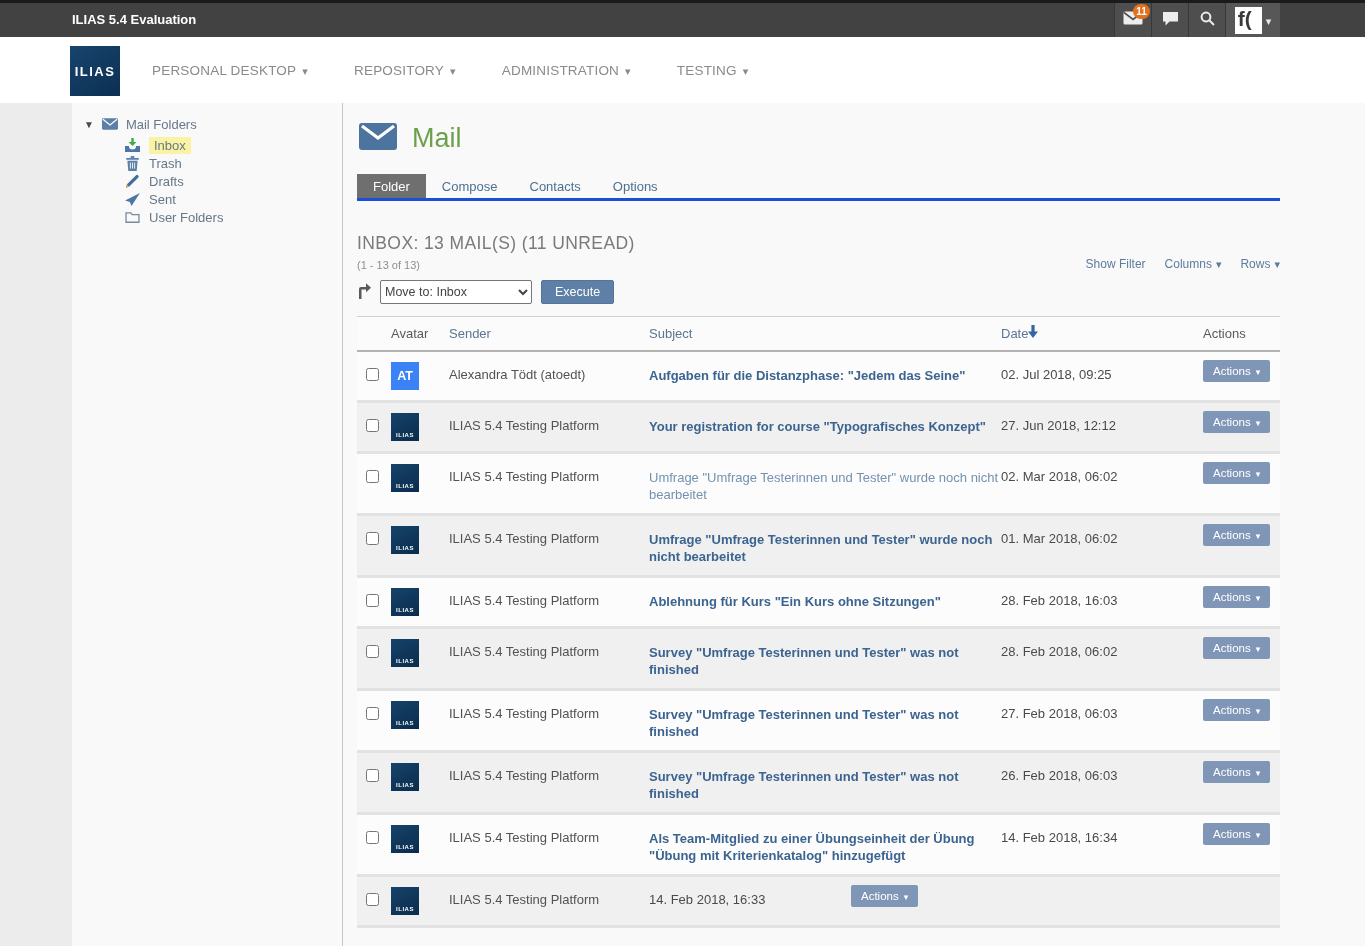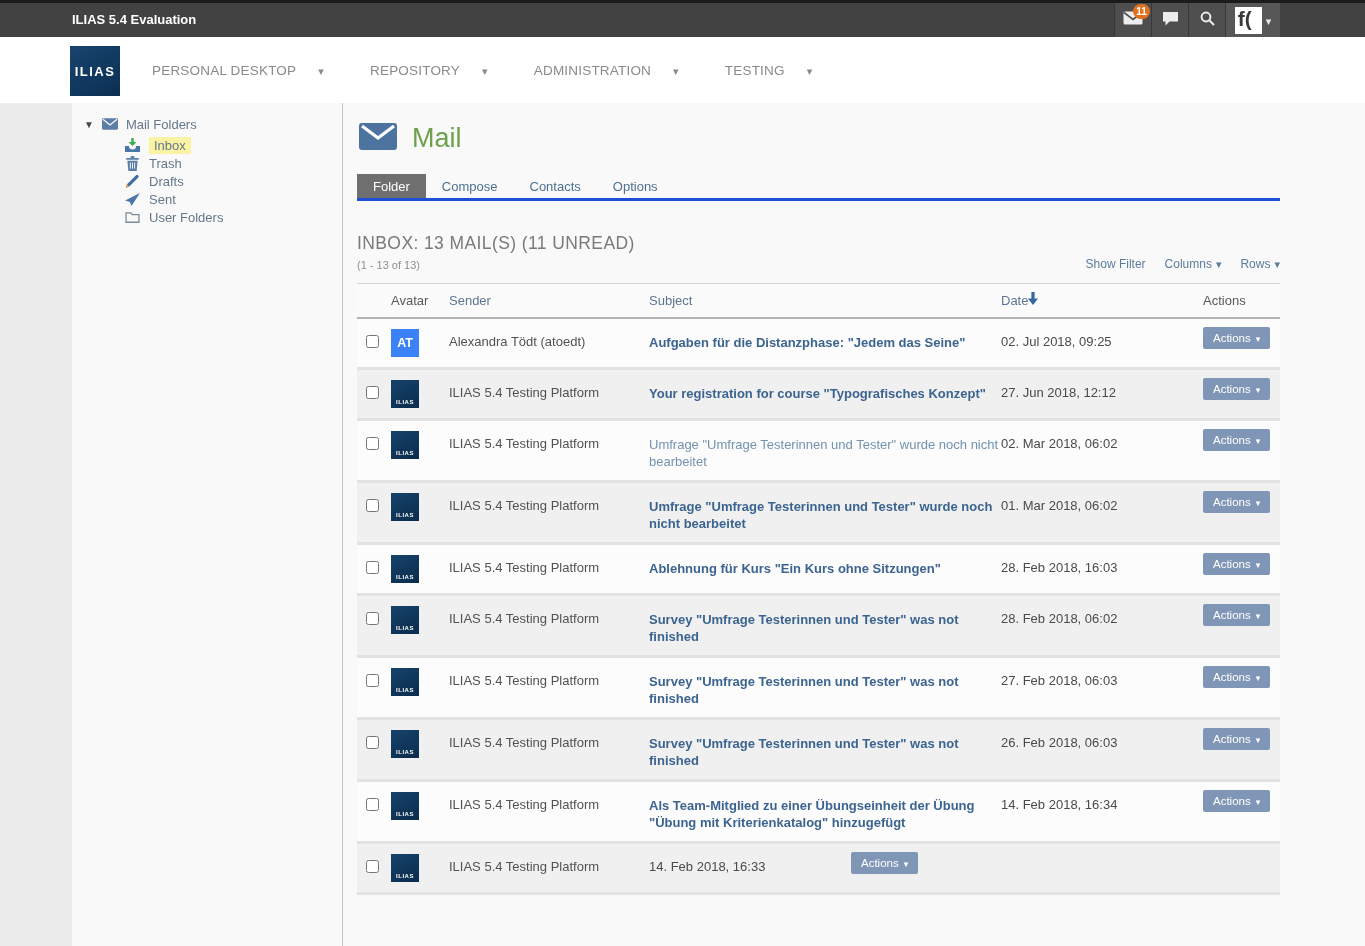--- a/index.html
+++ b/index.html
@@ -24,21 +24,21 @@
   .icon-cell .caret { color:#e8e8e8; }
 
   
   .header-band { height:66px; background:#fff; display:flex; align-items:center; padding-left:70px; }
   .logo { width:50px; height:50px; margin-top:2px;
     background:linear-gradient(145deg,#17446e 0%, #0c2f52 100%);
     color:#fff; font-weight:bold; font-size:13px; letter-spacing:1.5px;
     display:flex; align-items:center; justify-content:center; cursor:pointer; }
   .nav { margin-left:32px; display:flex; gap:46px; }
   .nav-item { color:#8a8a8a; font-size:13.5px; letter-spacing:.2px; cursor:pointer;
-    display:flex; align-items:center; gap:22px; }
+    display:flex; align-items:center; gap:6px; }
   .nav-item .caret { color:#8a8a8a; }
 
   
   .content { display:flex; height:843px; }
   .rail { width:72px; background:#ececec; }
   .sidebar { width:271px; background:#f9f9f9; border-right:1px solid #c6c6c6; padding-top:13px; }
   .main { flex:1; background:#f9f9f9; padding:12px 85px 0 14px; overflow:hidden; }
 
   
   .tree-root { display:flex; align-items:center; gap:8px; margin-left:12px;
@@ -261,20 +261,31 @@
           <span>Columns</span>
             <span class="caret"></span>
         </span>
         <span class="ctrl">
           <span>Rows</span>
             <span class="caret"></span>
         </span>
       </div>
     </div>
 
+    <div class="move-row">
+      <span>
+        <svg width="14" height="17" viewBox="0 0 14 17">
+            <path d="M2 17 V7 a2 2 0 0 1 2-2 h5 V1.2 L14 5.7 l-5 4.5 V7.5 H4.5 V17 Z" fill="#5a5a5a"></path>
+          </svg>
+      </span>
+      <select>
+        <option>Move to: Inbox</option>
+      </select>
+      <button class="execute-btn">Execute</button>
+    </div>
 
     <div class="mail-table">
       <div class="thead">
         <div class="c-check"></div>
         <div class="c-avatar th-plain">Avatar</div>
         <div class="c-sender th-link">Sender</div>
         <div class="c-subject th-link">Subject</div>
         <div class="c-date th-link">
           <span>Date</span>
           <span>

